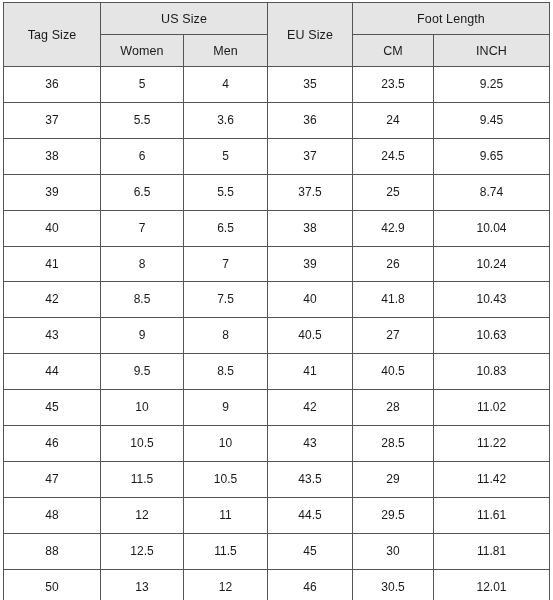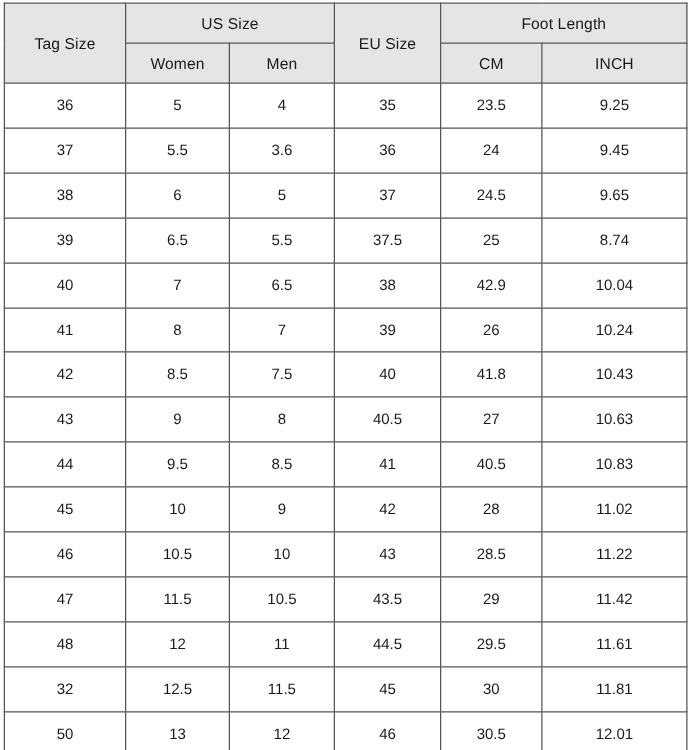--- a/index.html
+++ b/index.html
@@ -185,21 +185,21 @@
         </tr>
         <tr>
           <td>48</td>
           <td>12</td>
           <td>11</td>
           <td>44.5</td>
           <td>29.5</td>
           <td>11.61</td>
         </tr>
         <tr>
-          <td>32</td>
+          <td>88</td>
           <td>12.5</td>
           <td>11.5</td>
           <td>45</td>
           <td>30</td>
           <td>11.81</td>
         </tr>
         <tr>
           <td>50</td>
           <td>13</td>
           <td>12</td>

